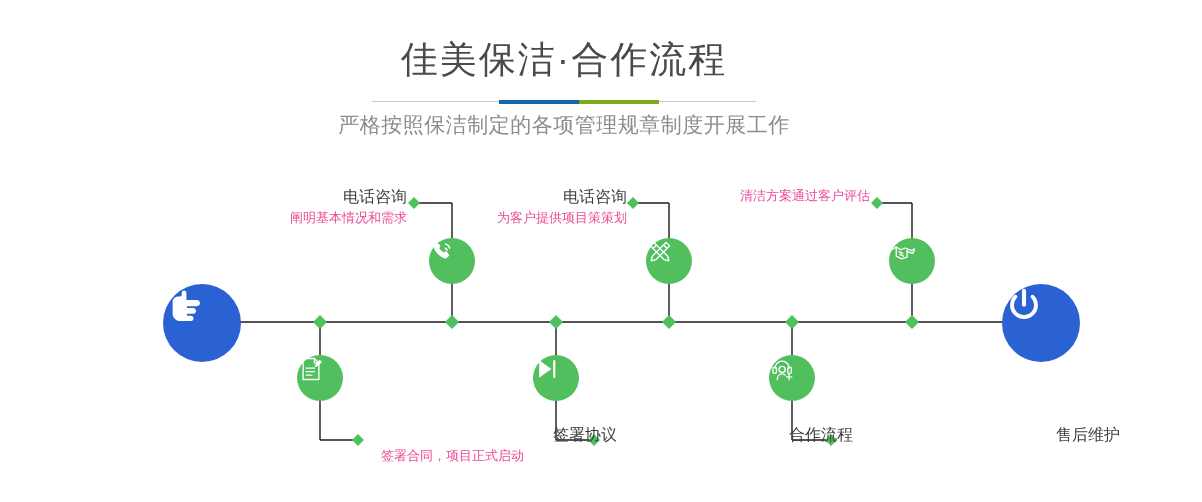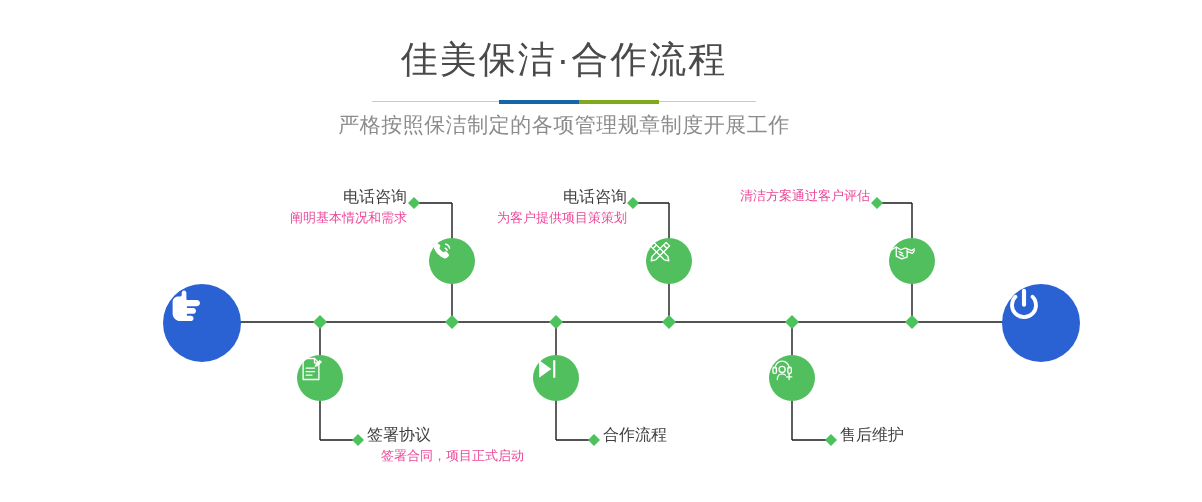--- a/index.html
+++ b/index.html
@@ -53,21 +53,21 @@
   }
 
   
   .lbl{position:absolute;color:#4d4d4d;white-space:nowrap;}
   .lbl .t{font-size:16px;line-height:22px;color:#3f3f3f;}
   .lbl .d{font-size:13px;line-height:20px;color:#ec4899;}
   .lbl.top{text-align:right;}
   .lbl.top .t{display:block;}
   .lbl.top .d{display:block;}
   .lbl.bot{text-align:left;}
-  .lbl.bot .t{display:block;}
+  .lbl.bot .t{display:block;text-align:right;}
   .lbl.bot .d{display:block;padding-left:14px;}
 </style>
 </head>
 <body>
 
 <div class="page">
 
   <div class="header">
     <h1 class="title">佳美保洁·合作流程</h1>
     <div class="divider">

